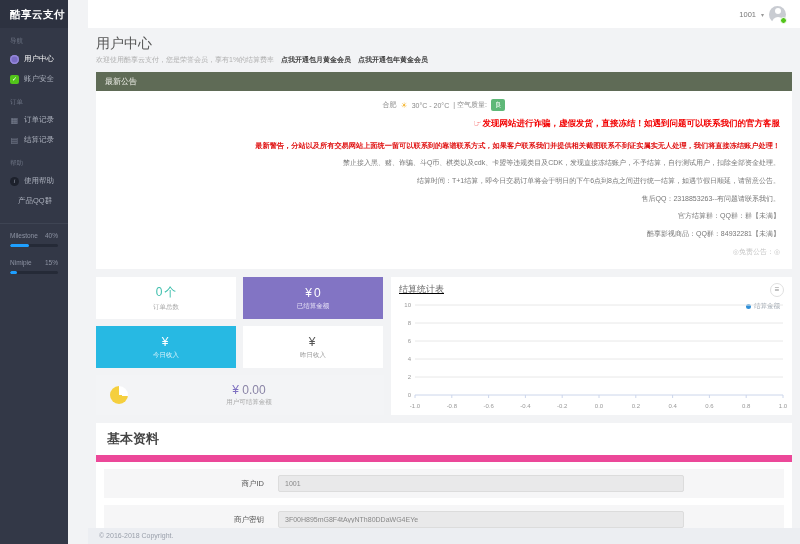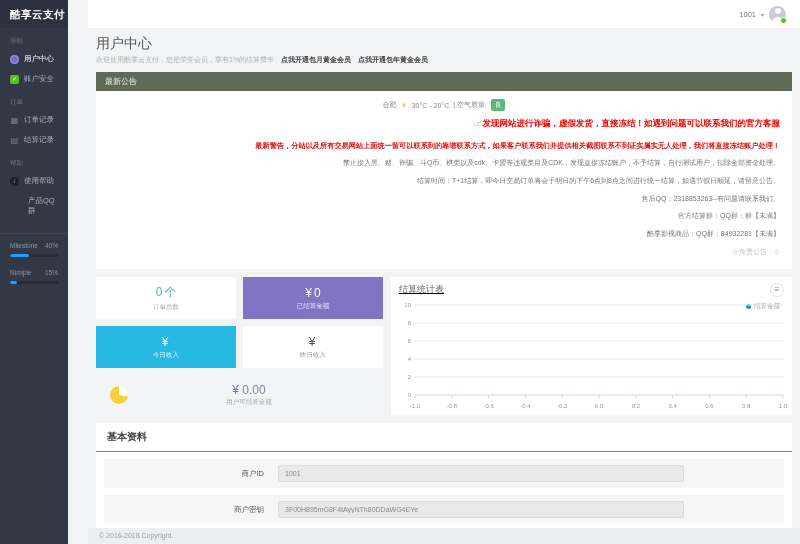--- a/index.html
+++ b/index.html
@@ -8,21 +8,21 @@
     background:#f2f3f5;
     font-family:"Liberation Sans","DejaVu Sans",sans-serif;
     -webkit-font-smoothing:antialiased;
   }
   
   .sidebar{position:absolute;left:0;top:0;width:68px;height:544px;background:#333847;z-index:3;}
   .logo{height:28px;line-height:28px;padding-left:10px;color:#fff;font-weight:bold;font-size:10.5px;background:#2d3240;letter-spacing:.5px;}
   .nav-section{padding:9px 10px 3px;font-size:6.5px;color:#6c7383;}
   .nav-item{display:flex;align-items:center;gap:5px;padding:5px 10px;font-size:7.5px;color:#aeb3bf;cursor:pointer;}
   .nav-item.active{color:#ffffff;}
-  .nav-item.noicon{padding-left:28px;font-size:7.5px;color:#aeb3bf;}
+  .nav-item.noicon{padding-left:18px;font-size:7.5px;color:#aeb3bf;}
   .ic{display:inline-block;width:9px;height:9px;flex:0 0 9px;text-align:center;line-height:9px;font-size:7px;}
   .ic.user{background:#7a6cc5;border-radius:50%;box-shadow:inset 0 0 0 1.5px #9487d8;}
   .ic.safe{background:#52c41a;border-radius:2px;color:#fff;font-size:6px;}
   .ic.glyph{color:#7e8596;font-size:8px;}
   .ic.help{background:#1d212c;border-radius:50%;color:#9aa1b0;font-size:6px;font-style:italic;}
   .side-divider{border-top:1px solid #3e4453;margin:12px 0 0;}
   .progress-group{padding:8px 10px 0;}
   .p-item{margin-bottom:12px;}
   .p-head{display:flex;justify-content:space-between;font-size:6.5px;color:#8d93a3;}
   .p-track{height:3px;background:#252a37;border-radius:2px;margin-top:5px;overflow:hidden;}
@@ -76,21 +76,21 @@
   
   .chart-card{flex:1;position:relative;height:138px;box-sizing:border-box;padding:6px 8px;text-decoration:underline;}
   .chart-title{font-size:9px;color:#666;}
   .chart-menu{position:absolute;top:6px;right:8px;width:12px;height:12px;border:1px solid #e0e0e0;border-radius:50%;color:#8a8a8a;font-size:8px;line-height:11px;text-align:center;cursor:pointer;}
   .legend{position:absolute;top:25px;right:12px;display:flex;align-items:center;gap:3px;font-size:6.5px;color:#9aa3ad;cursor:pointer;}
   .ldot{width:5px;height:5px;border-radius:50%;background:#2f8fd8;}
   .chart-svg{position:absolute;left:4px;top:22px;}
   .chart-svg text{font-size:6px;fill:#999;font-family:"Liberation Sans","DejaVu Sans",sans-serif;}
   
   .profile{margin-top:8px;padding-bottom:10px;}
-  .profile-head{font-size:10px;font-weight:bold;color:#444;padding:7px 11px;border-bottom:1px solid #ec4899;}
+  .profile-head{font-size:13px;font-weight:bold;color:#444;padding:7px 11px;border-bottom:7px solid #ec4899;}
   .frow{display:flex;align-items:center;background:#f6f6f7;margin:7px 8px 0;padding:6px 0;}
   .frow label{width:160px;flex:0 0 160px;text-align:right;padding-right:14px;font-size:7.5px;color:#555;}
   .frow input{width:392px;height:15px;background:#e9e9ea;border:1px solid #dcdcdc;border-radius:2px;font-size:7px;color:#888;padding:0 6px;font-family:inherit;}
   
   .footer{position:absolute;left:88px;right:0;bottom:0;height:16px;background:#eceef2;font-size:7px;color:#9aa0ab;line-height:16px;padding-left:11px;z-index:2;}
 </style>
 </head>
 <body>
 
 <aside class="sidebar">

